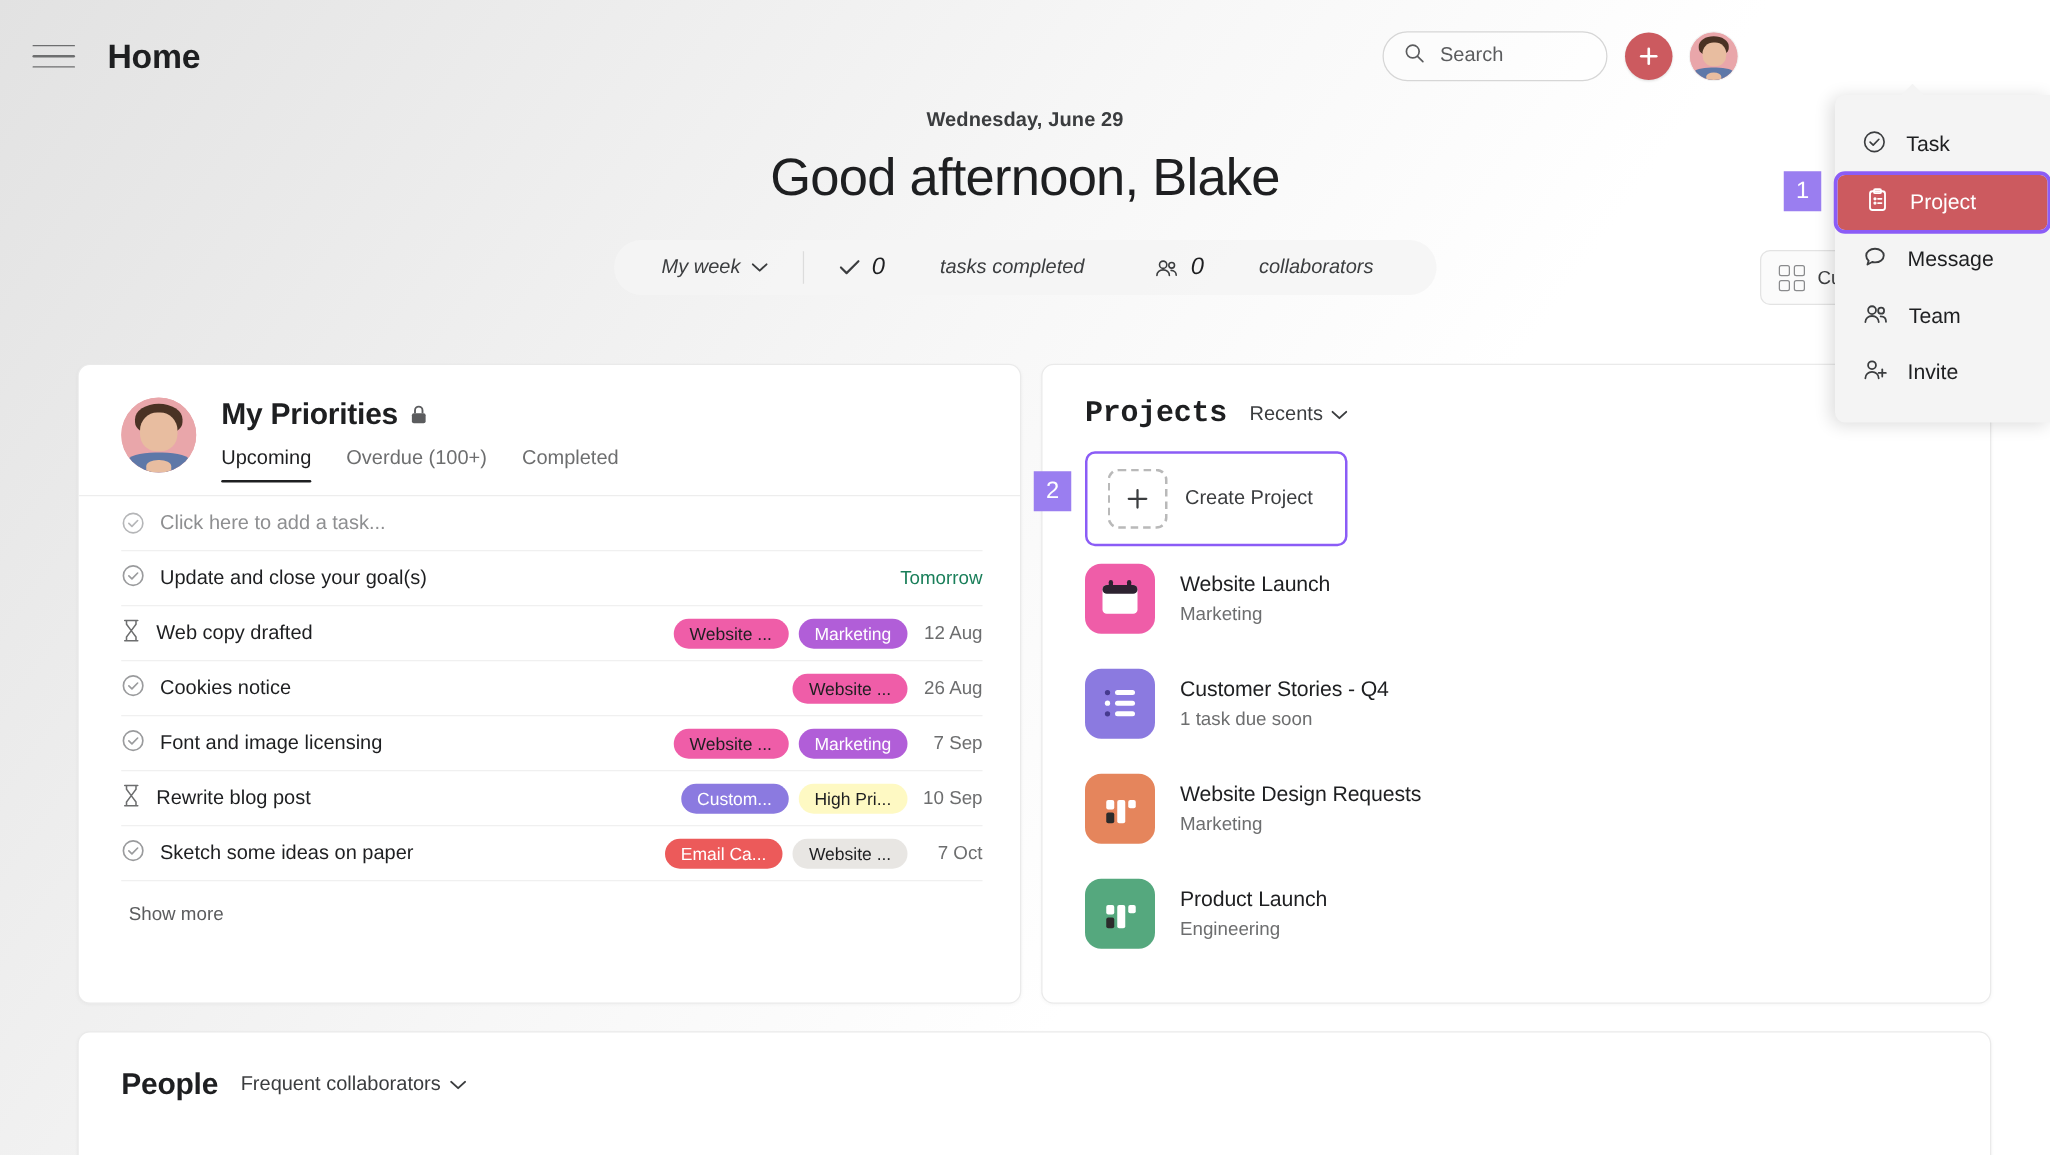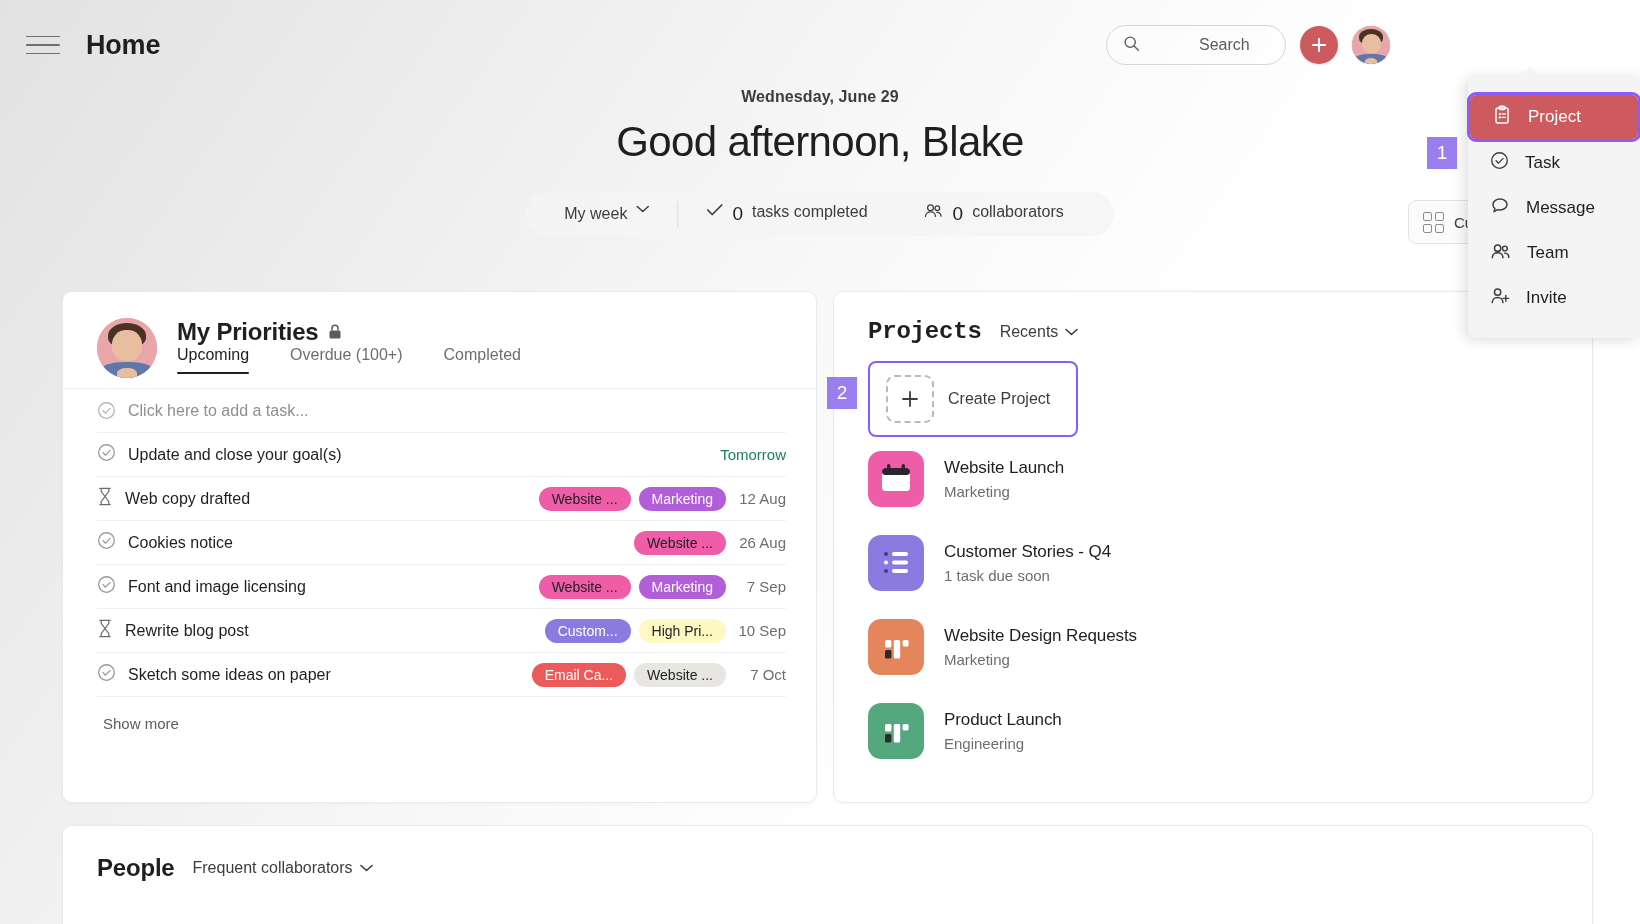--- a/index.html
+++ b/index.html
@@ -32,21 +32,21 @@
   }
   .topbar-right {
     margin-left: auto; margin-right: 22px;
     display: flex; align-items: center; gap: 14px;
   }
   .searchbox {
     width: 180px; height: 40px; border: 1px solid #d6d6d6; border-radius: 22px;
     display: flex; align-items: center; padding: 0 16px; gap: 12px;
     background: rgba(255,255,255,0.35); cursor: text;
   }
-  .searchbox .ph { font-size: 16px; color: #5b5c5e; margin-left: 47px; }
+  .searchbox .ph { font-size: 16px; color: #5b5c5e; }
   .plus-btn {
     width: 38px; height: 38px; border-radius: 50%;
     background: #cc5a5f; display: flex; align-items: center; justify-content: center;
     cursor: pointer; box-shadow: 0 1px 2px rgba(0,0,0,.12);
   }
   .plus-btn svg { display:block; }
   .avatar-top {
     width: 38px; height: 38px; border-radius: 50%;
     overflow: hidden; background: #e8a2a6; cursor: pointer; position: relative;
     box-shadow: 0 0 0 1px rgba(0,0,0,.05);
@@ -66,25 +66,25 @@
   
   .greet { position: absolute; top: 88px; left: 0; width: 1640px; text-align: center; }
   .greet .date { font-size: 16px; font-weight: 700; color: #3b3d3f; letter-spacing: .1px; }
   .greet .hello { margin-top: 12px; font-size: 42px; font-weight: 400; color: #1e1f21; letter-spacing: -0.6px; }
 
   .statbar {
     position: absolute; top: 192px; left: 50%; transform: translateX(-50%);
     height: 44px; background: rgba(244,244,244,0.85); border-radius: 22px;
     display: flex; align-items: center; padding: 0 22px;
   }
-  .statbar .seg { display: flex; align-items: flex-start; gap: 9px; padding: 0 28px; font-size: 16px; color: #3b3d3f; }
+  .statbar .seg { display: flex; align-items: center; gap: 9px; padding: 0 28px; font-size: 16px; color: #3b3d3f; font-style: italic; }
   .statbar .seg.first { padding-left: 16px; cursor: pointer; }
   .statbar .divider { width: 1px; height: 26px; background: #dcdcdc; }
   .statbar b { font-size: 19px; font-weight: 400; color: #1e1f21; }
-  .statbar .lbl { color: #3b3d3f; }
+  .statbar .lbl { color: #3b3d3f; margin-left: 35px; }
 
   .customize-btn {
     position: absolute; top: 200px; left: 1408px;
     width: 130px; height: 44px; border-radius: 8px; border: 1px solid #e3e3e3;
     background: #fbfbfb; display: flex; align-items: center; gap: 10px;
     padding: 0 14px; cursor: pointer;
   }
   .dots-grid { display: grid; grid-template-columns: 9px 9px; grid-template-rows: 9px 9px; gap: 3px; }
   .dots-grid i { border: 1.4px solid #8a8b8d; border-radius: 2px; display: block; }
   .customize-btn .ctext { font-size: 15px; color: #3b3d3f; }
@@ -98,21 +98,21 @@
   #projects-card  { left: 833px; top: 291px; width: 760px; height: 512px; overflow: hidden; }
   #people-card    { left: 62px; top: 825px; width: 1531px; height: 160px; }
 
   
   .pri-head { display: flex; align-items: flex-start; padding: 26px 0 0 34px; }
   .pri-avatar { width: 60px; height: 60px; border-radius: 50%; overflow: hidden; position: relative; background: #e9a6aa; flex: none; }
   .pri-head-txt { margin-left: 20px; }
   .pri-title-row { display: flex; align-items: center; gap: 10px; }
   .pri-title { font-size: 24px; font-weight: 700; color: #1e1f21; letter-spacing: -0.2px; }
   .lock-icon { display: block; }
-  .tabs { display: flex; gap: 41px; }
+  .tabs { display: flex; gap: 28px; margin-top: 12px; }
   .tab { font-size: 16px; color: #6d6e6f; padding-bottom: 10px; cursor: pointer; position: relative; }
   .tab.active { color: #1e1f21; font-weight: 500; }
   .tab.active:after {
     content: ""; position: absolute; left: 0; right: 0; bottom: 0; height: 2.5px;
     background: #1e1f21; border-radius: 2px;
   }
   .pri-sep { height: 1px; background: #ededed; margin-top: 10px; }
 
   
   .task-list { padding: 0 30px 0 34px; }
@@ -464,39 +464,39 @@
         <span>Frequent collaborators</span>
         <svg width="13" height="8" viewBox="0 0 13 8" fill="none">
           <path d="M1 1.5L6.5 6.5L12 1.5" stroke="#3b3d3f" stroke-width="1.6" stroke-linecap="round" stroke-linejoin="round"></path>
         </svg>
       </div>
     </div>
   </div>
 
   <div class="dropdown">
     <div id="menu-items">
+        <div class="menu-item">
+          <span><svg stroke="#3b3d3f" fill="none" width="19" height="19" viewBox="0 0 20 20">
+              <circle cx="10" cy="10" r="8.2" stroke="#3b3d3f" stroke-width="1.4"></circle>
+              <path d="M6.4 10.2l2.6 2.6 4.8-5" stroke="#3b3d3f" stroke-width="1.4" stroke-linecap="round" stroke-linejoin="round"></path>
+            </svg></span>
+          <span>Task</span>
+        </div>
         <div class="menu-item highlighted">
           <span><svg stroke="#ffffff" fill="none" width="20" height="20" viewBox="0 0 20 20">
               <rect x="4" y="3" width="12" height="15" rx="2" stroke-width="1.5"></rect>
               <rect x="7.2" y="1.3" width="5.6" height="3.2" rx="1" stroke-width="1.5"></rect>
               <circle fill="#ffffff" cx="8" cy="9" r=".8"></circle>
               <circle fill="#ffffff" cx="8" cy="12.4" r=".8"></circle>
               <line x1="10.4" y1="9" x2="13.2" y2="9" stroke-width="1.4" stroke-linecap="round"></line>
               <line x1="10.4" y1="12.4" x2="13.2" y2="12.4" stroke-width="1.4" stroke-linecap="round"></line>
             </svg></span>
           <span>Project</span>
         </div>
         <div class="menu-item">
-          <span><svg stroke="#3b3d3f" fill="none" width="19" height="19" viewBox="0 0 20 20">
-              <circle cx="10" cy="10" r="8.2" stroke="#3b3d3f" stroke-width="1.4"></circle>
-              <path d="M6.4 10.2l2.6 2.6 4.8-5" stroke="#3b3d3f" stroke-width="1.4" stroke-linecap="round" stroke-linejoin="round"></path>
-            </svg></span>
-          <span>Task</span>
-        </div>
-        <div class="menu-item">
           <span><svg stroke="#3b3d3f" fill="none" width="20" height="20" viewBox="0 0 20 20">
               <path d="M3 8.4c0-3.1 3.1-5.4 7-5.4s7 2.3 7 5.4-3.1 5.5-7 5.5c-.8 0-1.6-.1-2.3-.3L4 15.6l.9-3A5.1 5.1 0 013 8.4z" stroke-width="1.5" stroke-linejoin="round"></path>
             </svg></span>
           <span>Message</span>
         </div>
         <div class="menu-item">
           <span><svg stroke="#3b3d3f" fill="none" width="21" height="18" viewBox="0 0 22 18">
               <circle cx="8" cy="6" r="3.3" stroke-width="1.5"></circle>
               <circle cx="15.6" cy="6.4" r="2.5" stroke-width="1.5"></circle>
               <path d="M2.4 16c0-3.1 2.6-5.1 5.6-5.1s5.6 2 5.6 5.1" stroke-width="1.5" stroke-linecap="round"></path>

